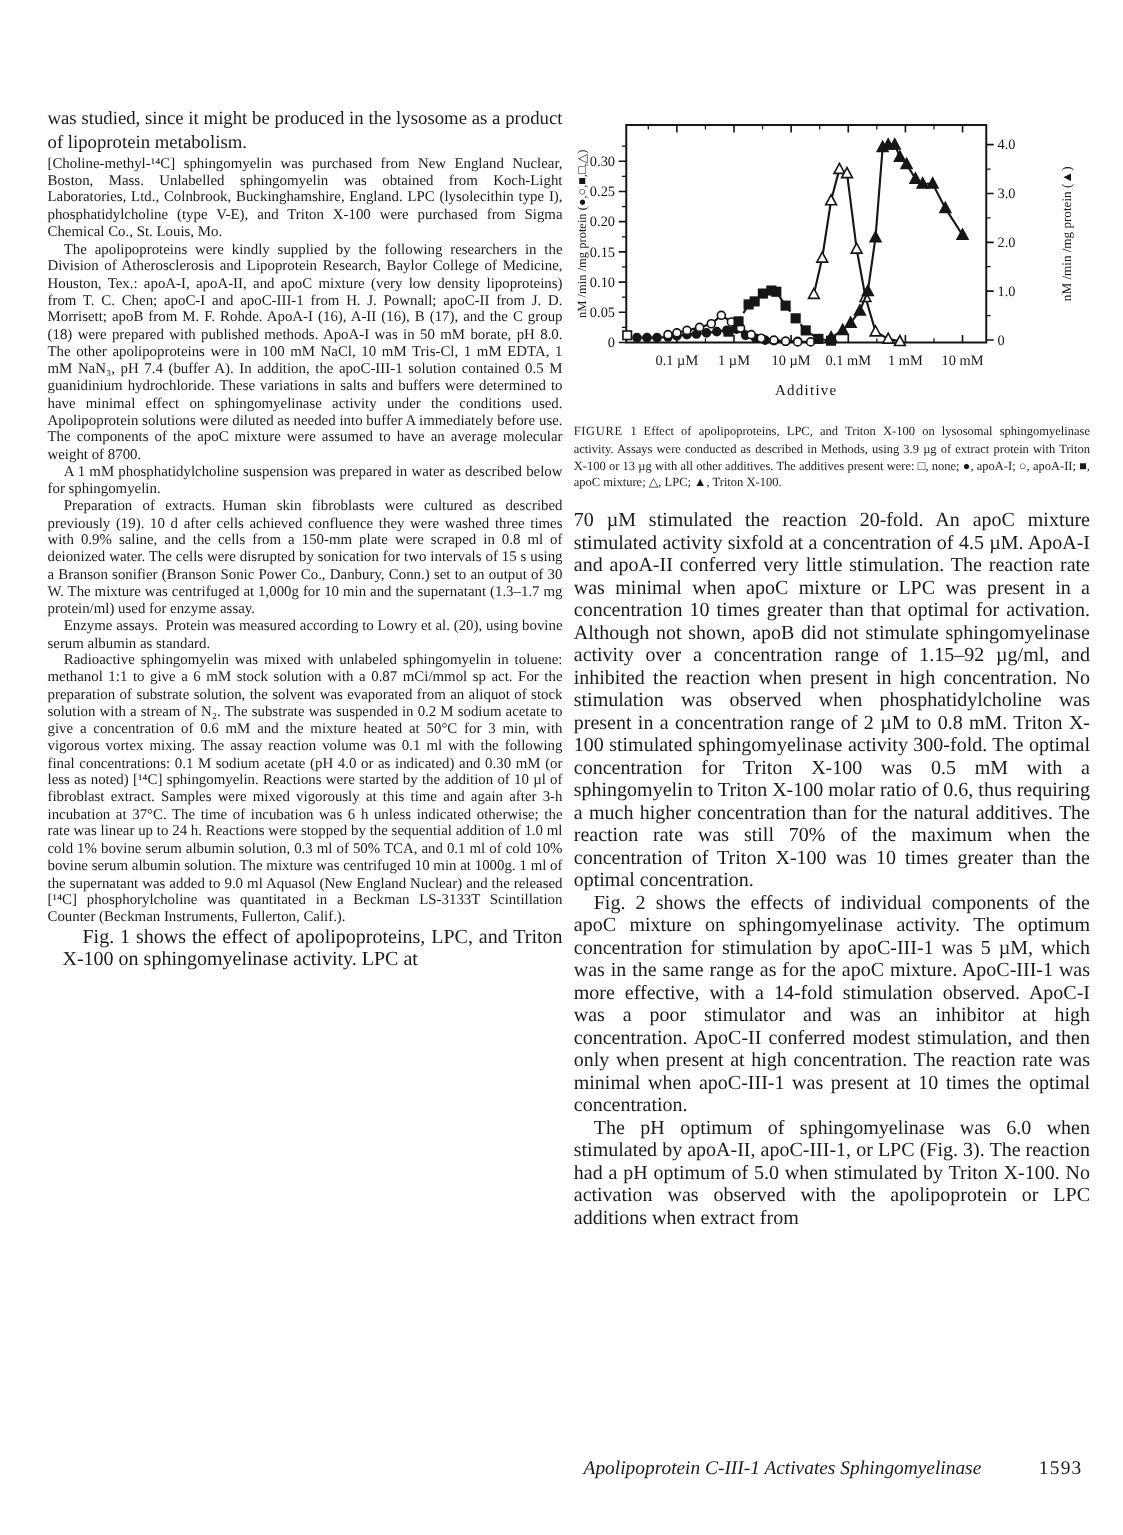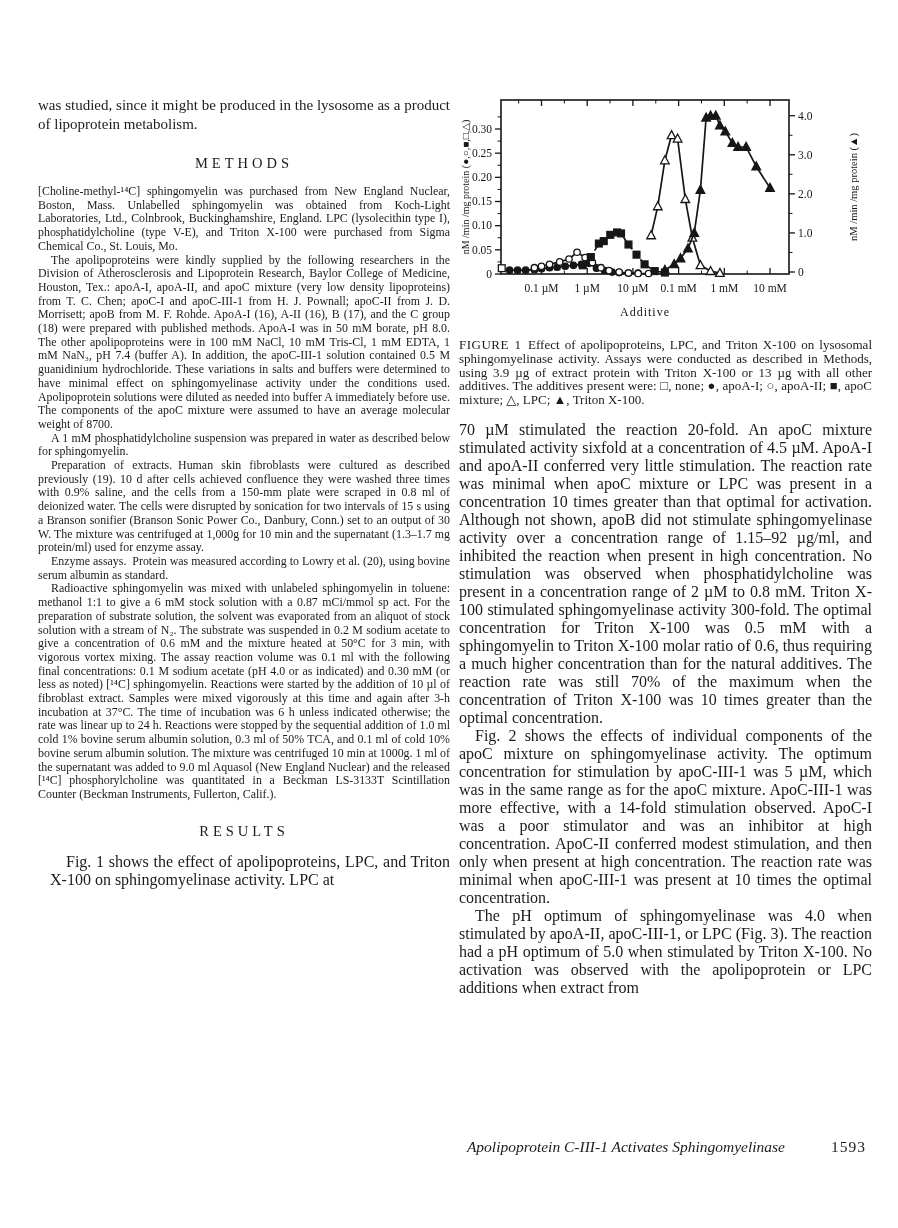--- a/index.html
+++ b/index.html
@@ -1,60 +1,58 @@
 <!DOCTYPE html>
 <html><head>
 <meta charset="utf-8">
 <style>
   html,body{margin:0;padding:0;}
   body{
     width:898px;height:1228px;position:relative;background:#ffffff;
     font-family:"Liberation Serif","DejaVu Serif",serif;color:#1b1b1b;
     -webkit-font-smoothing:antialiased;
   }
-  .col-left{position:absolute;left:38px;top:96px;width:412px;}
+  .col-left{position:absolute;left:38px;top:86px;width:412px;}
   .col-right{position:absolute;left:459px;top:88px;width:413px;}
   .intro,.bodytext p{font-size:15px;line-height:19px;text-align:justify;margin:0;}
   .bodytext p{font-size:16px;line-height:18px;}
   .heading{
     text-align:center;font-size:14.5px;font-weight:normal;letter-spacing:4px;
     margin:21px 0 13px 0;
   }
   .small p{font-size:11.9px;line-height:13.7px;text-align:justify;margin:0;}
   .small p.indent{text-indent:13px;}
   .bodytext p.indent{text-indent:16px;}
   .bodytext{margin-top:14px;}
   .it{}
   .sc{letter-spacing:0.5px;}
   .figure{margin:0;}
-  .caption{font-size:13px;line-height:13.8px;text-align:justify;margin-top:8px;}
+  .caption{font-size:10px;line-height:13.8px;text-align:justify;margin-top:8px;}
   .footer{
     position:absolute;left:38px;top:1138px;width:828px;
     display:flex;justify-content:flex-end;align-items:baseline;gap:46px;
     font-size:15.5px;
   }
-  .footer .running{font-style:italic;}
+  .footer .running{font-style:italic;margin-top:28px;}
   .footer .pageno{letter-spacing:1px;text-align:right;}
   svg text{font-family:"Liberation Serif","DejaVu Serif",serif;fill:#161616;}
 </style>
 </head>
 <body>
 
 <div class="col-left">
   <p class="intro"><span>was studied, since it might be produced in the lysosome as a product of lipoprotein metabolism.</span></p>
-  <h2 class="heading">METHODS</h2>
   <div class="small">
       <p><span>[Choline-</span><span class="it">methyl</span><span>-¹⁴C] sphingomyelin was purchased from New England Nuclear, Boston, Mass. Unlabelled sphingomyelin was obtained from Koch-Light Laboratories, Ltd., Colnbrook, Buckinghamshire, England. LPC (lysolecithin type I), phosphatidylcholine (type V-E), and Triton X-100 were purchased from Sigma Chemical Co., St. Louis, Mo.</span></p>
       <p class="indent"><span>The apolipoproteins were kindly supplied by the following researchers in the Division of Atherosclerosis and Lipoprotein Research, Baylor College of Medicine, Houston, Tex.: apoA-I, apoA-II, and apoC mixture (very low density lipoproteins) from T. C. Chen; apoC-I and apoC-III-1 from H. J. Pownall; apoC-II from J. D. Morrisett; apoB from M. F. Rohde. ApoA-I (16), A-II (16), B (17), and the C group (18) were prepared with published methods. ApoA-I was in 50 mM borate, pH 8.0. The other apolipoproteins were in 100 mM NaCl, 10 mM Tris-Cl, 1 mM EDTA, 1 mM NaN₃, pH 7.4 (buffer A). In addition, the apoC-III-1 solution contained 0.5 M guanidinium hydrochloride. These variations in salts and buffers were determined to have minimal effect on sphingomyelinase activity under the conditions used. Apolipoprotein solutions were diluted as needed into buffer A immediately before use. The components of the apoC mixture were assumed to have an average molecular weight of 8700.</span></p>
       <p class="indent"><span>A 1 mM phosphatidylcholine suspension was prepared in water as described below for sphingomyelin.</span></p>
       <p class="indent"><span class="it">Preparation of extracts.</span><span> Human skin fibroblasts were cultured as described previously (19). 10 d after cells achieved confluence they were washed three times with 0.9% saline, and the cells from a 150-mm plate were scraped in 0.8 ml of deionized water. The cells were disrupted by sonication for two intervals of 15 s using a Branson sonifier (Branson Sonic Power Co., Danbury, Conn.) set to an output of 30 W. The mixture was centrifuged at 1,000</span><span class="it">g</span><span> for 10 min and the supernatant (1.3–1.7 mg protein/ml) used for enzyme assay.</span></p>
       <p class="indent"><span class="it">Enzyme assays.</span><span> Protein was measured according to Lowry et al. (20), using bovine serum albumin as standard.</span></p>
       <p class="indent"><span>Radioactive sphingomyelin was mixed with unlabeled sphingomyelin in toluene: methanol 1:1 to give a 6 mM stock solution with a 0.87 mCi/mmol sp act. For the preparation of substrate solution, the solvent was evaporated from an aliquot of stock solution with a stream of N₂. The substrate was suspended in 0.2 M sodium acetate to give a concentration of 0.6 mM and the mixture heated at 50°C for 3 min, with vigorous vortex mixing. The assay reaction volume was 0.1 ml with the following final concentrations: 0.1 M sodium acetate (pH 4.0 or as indicated) and 0.30 mM (or less as noted) [¹⁴C] sphingomyelin. Reactions were started by the addition of 10 µl of fibroblast extract. Samples were mixed vigorously at this time and again after 3-h incubation at 37°C. The time of incubation was 6 h unless indicated otherwise; the rate was linear up to 24 h. Reactions were stopped by the sequential addition of 1.0 ml cold 1% bovine serum albumin solution, 0.3 ml of 50% TCA, and 0.1 ml of cold 10% bovine serum albumin solution. The mixture was centrifuged 10 min at 1000</span><span class="it">g</span><span>. 1 ml of the supernatant was added to 9.0 ml Aquasol (New England Nuclear) and the released [¹⁴C] phosphorylcholine was quantitated in a Beckman LS-3133T Scintillation Counter (Beckman Instruments, Fullerton, Calif.).</span></p>
     </div>
-  <h2 class="heading">RESULTS</h2>
   <div class="bodytext" style="margin-top:0;margin-left:12px;">
       <p class="indent"><span>Fig. 1 shows the effect of apolipoproteins, LPC, and Triton X-100 on sphingomyelinase activity. LPC at</span></p>
     </div>
 </div>
 
 <div class="col-right">
   <figure class="figure" style="margin:0;">
     <svg id="chart-svg" width="413" height="238" viewBox="0 0 413 238">
         <g>
           <rect x="42" y="12" width="288" height="174" fill="none" stroke="#161616" stroke-width="1.6"></rect>
@@ -215,20 +213,20 @@
           <polygon points="287.1337697103169,54.37674418604649 282.8337697103169,62.37674418604649 291.43376971031694,62.37674418604649" fill="#161616" stroke="#161616" stroke-width="1.3"></polygon>
           <polygon points="297.2737690332019,73.91162790697673 292.9737690332019,81.91162790697673 301.5737690332019,81.91162790697673" fill="#161616" stroke="#161616" stroke-width="1.3"></polygon>
           <polygon points="311.03289076582126,95.4 306.73289076582125,103.4 315.3328907658213,103.4" fill="#161616" stroke="#161616" stroke-width="1.3"></polygon>
         </g>
       </svg>
     <figcaption class="caption"><span class="sc">FIGURE 1</span><span> Effect of apolipoproteins, LPC, and Triton X-100 on lysosomal sphingomyelinase activity. Assays were conducted as described in Methods, using 3.9 µg of extract protein with Triton X-100 or 13 µg with all other additives. The additives present were: □, none; ●, apoA-I; ○, apoA-II; ■, apoC mixture; △, LPC; ▲, Triton X-100.</span></figcaption>
   </figure>
   <div class="bodytext">
       <p><span>70 µM stimulated the reaction 20-fold. An apoC mixture stimulated activity sixfold at a concentration of 4.5 µM. ApoA-I and apoA-II conferred very little stimulation. The reaction rate was minimal when apoC mixture or LPC was present in a concentration 10 times greater than that optimal for activation. Although not shown, apoB did not stimulate sphingomyelinase activity over a concentration range of 1.15–92 µg/ml, and inhibited the reaction when present in high concentration. No stimulation was observed when phosphatidylcholine was present in a concentration range of 2 µM to 0.8 mM. Triton X-100 stimulated sphingomyelinase activity 300-fold. The optimal concentration for Triton X-100 was 0.5 mM with a sphingomyelin to Triton X-100 molar ratio of 0.6, thus requiring a much higher concentration than for the natural additives. The reaction rate was still 70% of the maximum when the concentration of Triton X-100 was 10 times greater than the optimal concentration.</span></p>
       <p class="indent"><span>Fig. 2 shows the effects of individual components of the apoC mixture on sphingomyelinase activity. The optimum concentration for stimulation by apoC-III-1 was 5 µM, which was in the same range as for the apoC mixture. ApoC-III-1 was more effective, with a 14-fold stimulation observed. ApoC-I was a poor stimulator and was an inhibitor at high concentration. ApoC-II conferred modest stimulation, and then only when present at high concentration. The reaction rate was minimal when apoC-III-1 was present at 10 times the optimal concentration.</span></p>
-      <p class="indent"><span>The pH optimum of sphingomyelinase was 4.0 when stimulated by apoA-II, apoC-III-1, or LPC (Fig. 3). The reaction had a pH optimum of 5.0 when stimulated by Triton X-100. No activation was observed with the apolipoprotein or LPC additions when extract from</span></p>
+      <p class="indent"><span>The pH optimum of sphingomyelinase was 6.0 when stimulated by apoA-II, apoC-III-1, or LPC (Fig. 3). The reaction had a pH optimum of 5.0 when stimulated by Triton X-100. No activation was observed with the apolipoprotein or LPC additions when extract from</span></p>
     </div>
 </div>
 
 <div class="footer">
   <span class="running">Apolipoprotein C-III-1 Activates Sphingomyelinase</span>
   <span class="pageno">1593</span>
 </div>
 
 </body></html>

